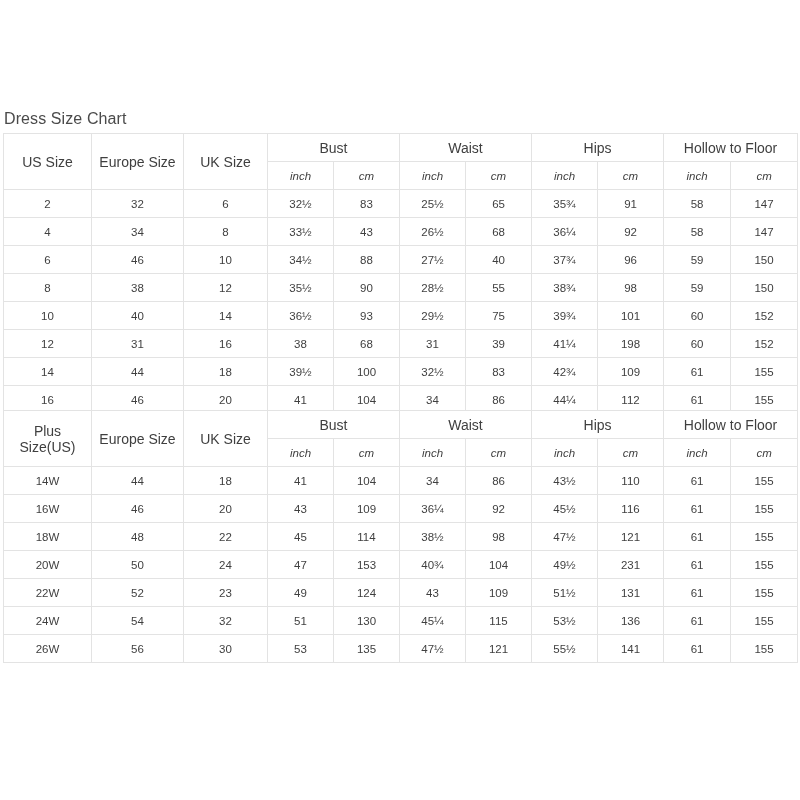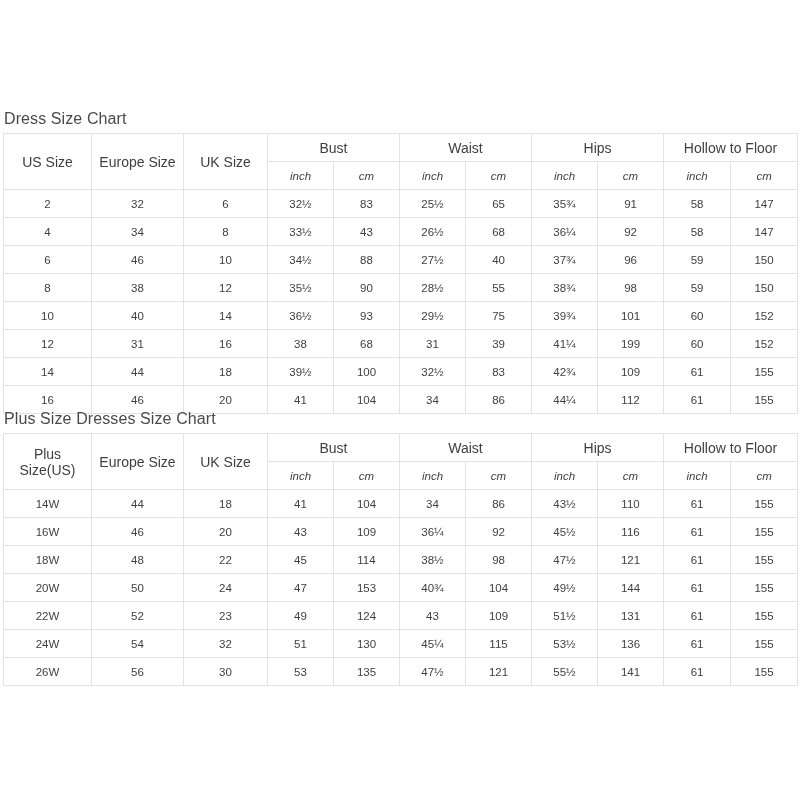--- a/index.html
+++ b/index.html
@@ -177,21 +177,21 @@
         </tr>
         <tr>
           <td>12</td>
           <td>31</td>
           <td>16</td>
           <td>38</td>
           <td>68</td>
           <td>31</td>
           <td>39</td>
           <td>41¼</td>
-          <td>199</td>
+          <td>198</td>
           <td>60</td>
           <td>152</td>
         </tr>
         <tr>
           <td>14</td>
           <td>44</td>
           <td>18</td>
           <td>39½</td>
           <td>100</td>
           <td>32½</td>
@@ -212,21 +212,20 @@
           <td>44¼</td>
           <td>112</td>
           <td>61</td>
           <td>155</td>
         </tr>
       </tbody>
     </table>
   </div>
 
   <div class="chart-block" id="block-plus">
-    <div class="caption">Plus Size Dresses Size Chart</div>
     <table class="size-table">
       <colgroup>
         <col class="col-size">
           <col class="col-eu">
           <col class="col-uk">
         <col class="col-half">
           <col class="col-half">
         <col class="col-half">
           <col class="col-half">
         <col class="col-half">
@@ -297,21 +296,21 @@
         </tr>
         <tr>
           <td>20W</td>
           <td>50</td>
           <td>24</td>
           <td>47</td>
           <td>153</td>
           <td>40¾</td>
           <td>104</td>
           <td>49½</td>
-          <td>144</td>
+          <td>231</td>
           <td>61</td>
           <td>155</td>
         </tr>
         <tr>
           <td>22W</td>
           <td>52</td>
           <td>23</td>
           <td>49</td>
           <td>124</td>
           <td>43</td>

